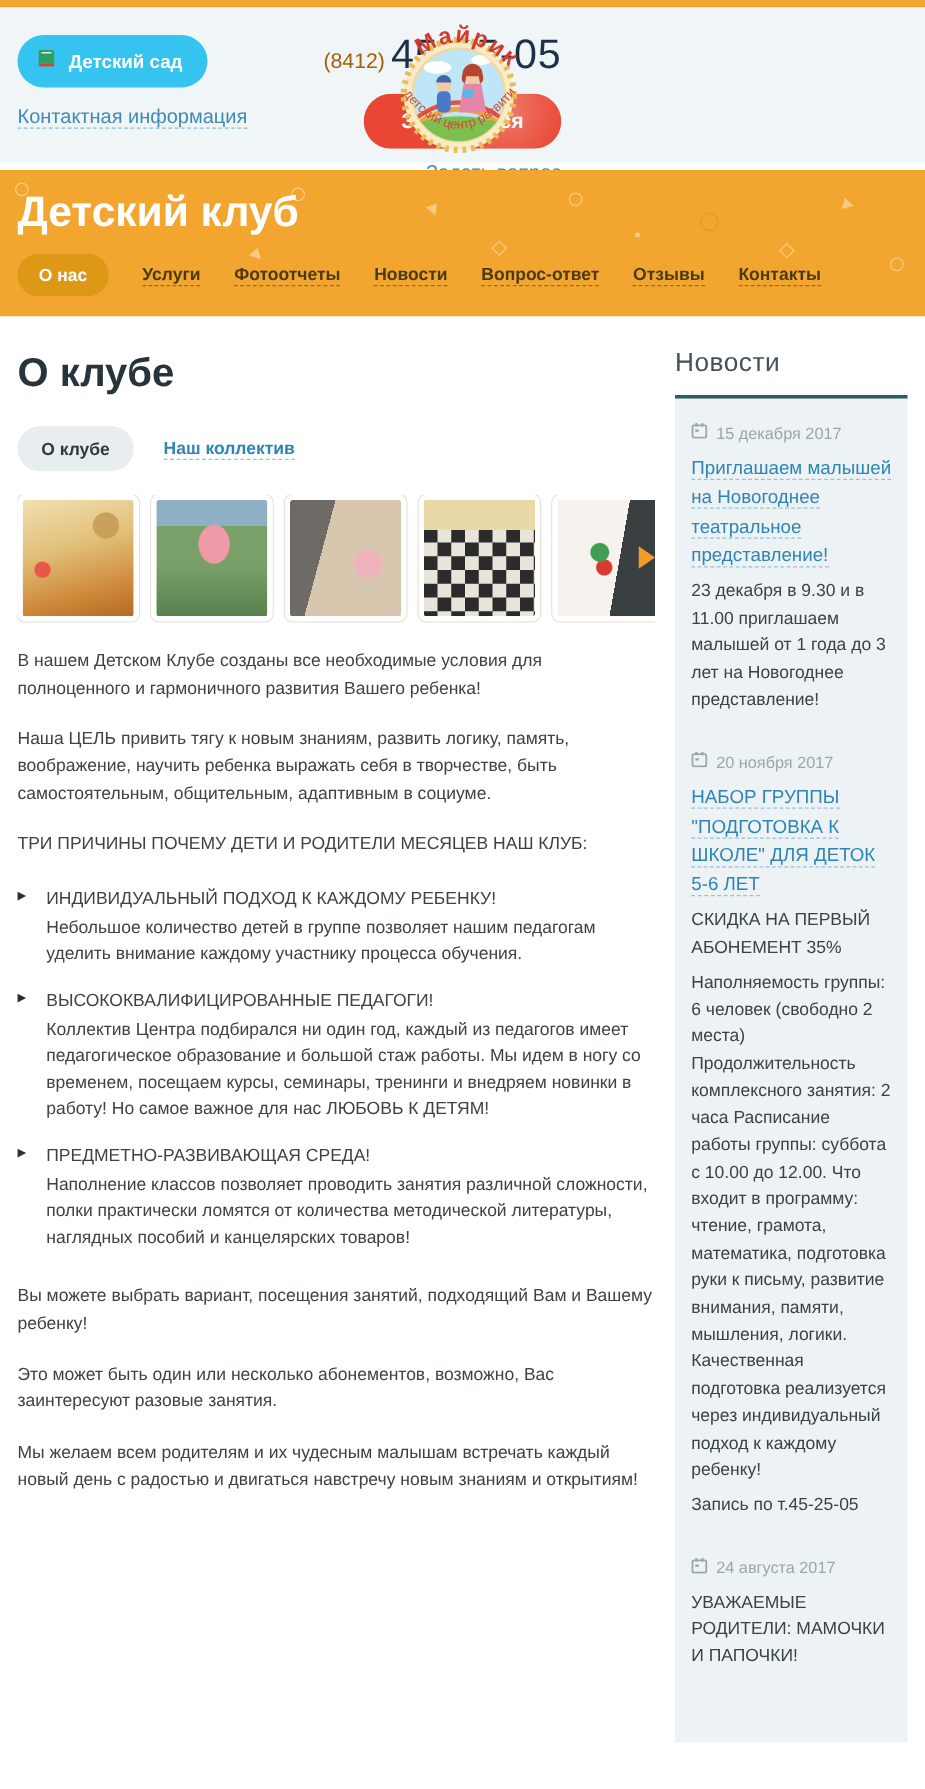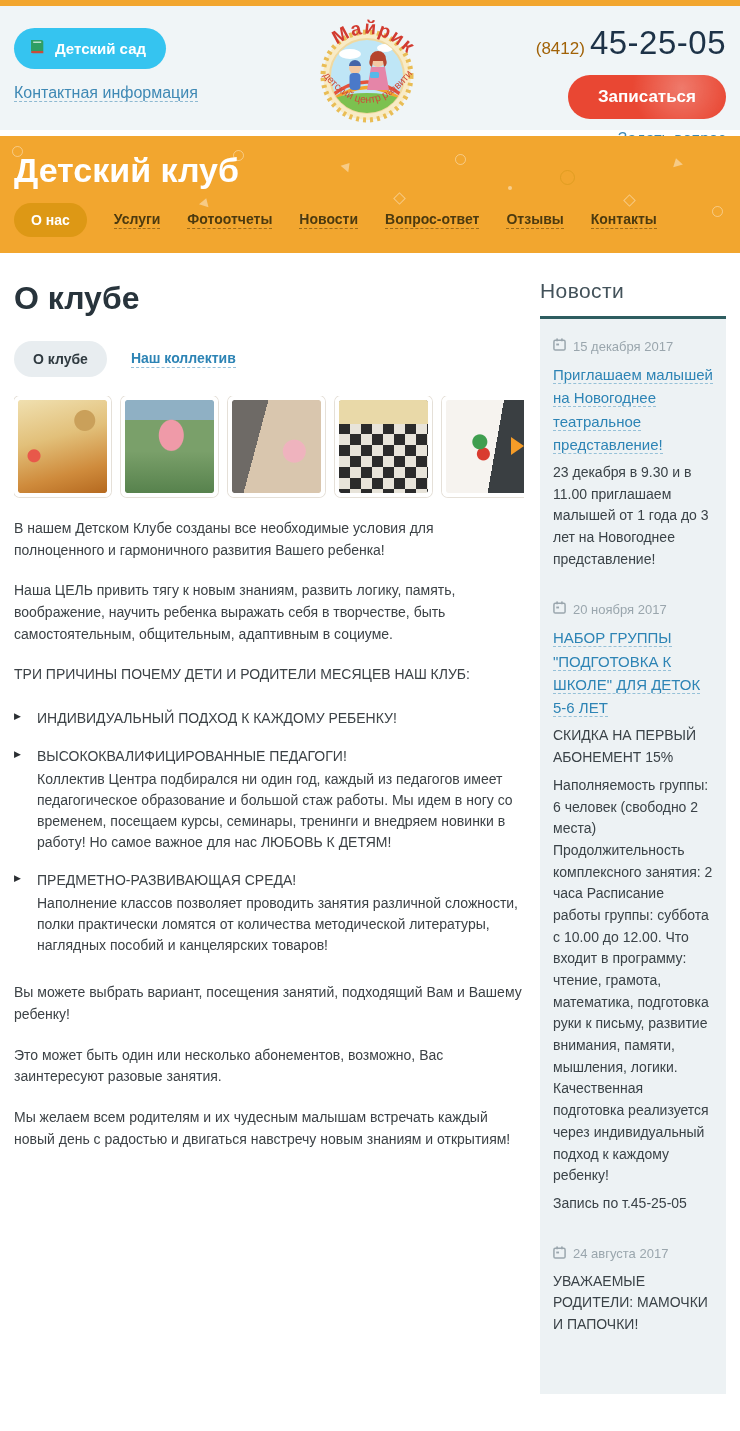--- a/index.html
+++ b/index.html
@@ -4,21 +4,21 @@
 <style>
   *{box-sizing:border-box;margin:0;padding:0}
   html,body{width:740px}
   body{font-family:"Liberation Sans",sans-serif;background:#fff;color:#3a4247}
   a{cursor:pointer;text-decoration:none}
 
   
   .topstrip{height:6px;background:#F2A62F}
 
   
-  header{position:relative;height:124px;background:#f0f5f7;padding:16px 14px 0;display:flex;justify-content:space-between}
+  header{position:relative;height:124px;background:#f0f5f7;padding:16px 14px 0;display:flex;}
   .h-left{width:225px}
   .btn-kinder{display:inline-flex;align-items:center;gap:9px;background:#35C4F0;color:#fff;font-weight:700;font-size:15px;border-radius:24px;padding:11px 20px 11px 15px;margin:6px 0 15px}
   .addr-row{display:flex;align-items:center;gap:8px;margin-bottom:13px}
   .addr{color:#35607E;font-weight:700;font-size:15px}
   .link{color:#3F89B5;font-size:16px}
   .dashed{border-bottom:1px dashed rgba(63,137,181,.55)}
   .h-logo{position:absolute;left:308px;top:4px}
   .h-right{width:210px;text-align:right}
   .phone-row{margin-top:2px;white-space:nowrap}
   .pcode{color:#a16207;font-size:17px;margin-right:5px}
@@ -180,20 +180,21 @@
       <button class="car-next" aria-label="следующее фото"></button>
     </div>
 
     <p>В нашем Детском Клубе созданы все необходимые условия для полноценного и гармоничного развития Вашего ребенка!</p>
     <p>Наша ЦЕЛЬ привить тягу к новым знаниям, развить логику, память, воображение, научить ребенка выражать себя в творчестве, быть самостоятельным, общительным, адаптивным в социуме.</p>
     <p>ТРИ ПРИЧИНЫ ПОЧЕМУ ДЕТИ И РОДИТЕЛИ МЕСЯЦЕВ НАШ КЛУБ:</p>
 
     <ul class="reasons">
       <li>
         <div class="r-title">ИНДИВИДУАЛЬНЫЙ ПОДХОД К КАЖДОМУ РЕБЕНКУ!</div>
+        <div class="r-text">Небольшое количество детей в группе позволяет нашим педагогам уделить внимание каждому участнику процесса обучения.</div>
       </li>
       <li>
         <div class="r-title">ВЫСОКОКВАЛИФИЦИРОВАННЫЕ ПЕДАГОГИ!</div>
         <div class="r-text">Коллектив Центра подбирался ни один год, каждый из педагогов имеет педагогическое образование и большой стаж работы. Мы идем в ногу со временем, посещаем курсы, семинары, тренинги и внедряем новинки в работу! Но самое важное для нас ЛЮБОВЬ К ДЕТЯМ!</div>
       </li>
       <li>
         <div class="r-title">ПРЕДМЕТНО-РАЗВИВАЮЩАЯ СРЕДА!</div>
         <div class="r-text">Наполнение классов позволяет проводить занятия различной сложности, полки практически ломятся от количества методической литературы, наглядных пособий и канцелярских товаров!</div>
       </li>
     </ul>
@@ -230,21 +231,21 @@
             <svg width="13" height="13" viewBox="0 0 14 14">
                 <rect x="1" y="2.5" width="12" height="10.5" rx="1.5" fill="none" stroke="#9AA6AD" stroke-width="1.6"></rect>
                 <rect x="3.5" y="0.5" width="1.8" height="3" fill="#9AA6AD"></rect>
                 <rect x="8.7" y="0.5" width="1.8" height="3" fill="#9AA6AD"></rect>
                 <rect x="3.5" y="6" width="3" height="2" fill="#9AA6AD"></rect>
               </svg>
           </span>
           <span>20 ноября 2017</span>
         </div>
         <a class="n-title">НАБОР ГРУППЫ "ПОДГОТОВКА К ШКОЛЕ" ДЛЯ ДЕТОК 5-6 ЛЕТ</a>
-        <p class="n-sub">СКИДКА НА ПЕРВЫЙ АБОНЕМЕНТ 15%</p>
+        <p class="n-sub">СКИДКА НА ПЕРВЫЙ АБОНЕМЕНТ 35%</p>
         <p class="n-body">Наполняемость группы: 6 человек (свободно 2 места) Продолжительность комплексного занятия: 2 часа Расписание работы группы: суббота с 10.00 до 12.00. Что входит в программу: чтение, грамота, математика, подготовка руки к письму, развитие внимания, памяти, мышления, логики. Качественная подготовка реализуется через индивидуальный подход к каждому ребенку!</p>
         <p class="n-body">Запись по т.45-25-05</p>
       </article>
 
       <article class="news-item">
         <div class="n-date">
           <span>
             <svg width="13" height="13" viewBox="0 0 14 14">
                 <rect x="1" y="2.5" width="12" height="10.5" rx="1.5" fill="none" stroke="#9AA6AD" stroke-width="1.6"></rect>
                 <rect x="3.5" y="0.5" width="1.8" height="3" fill="#9AA6AD"></rect>

